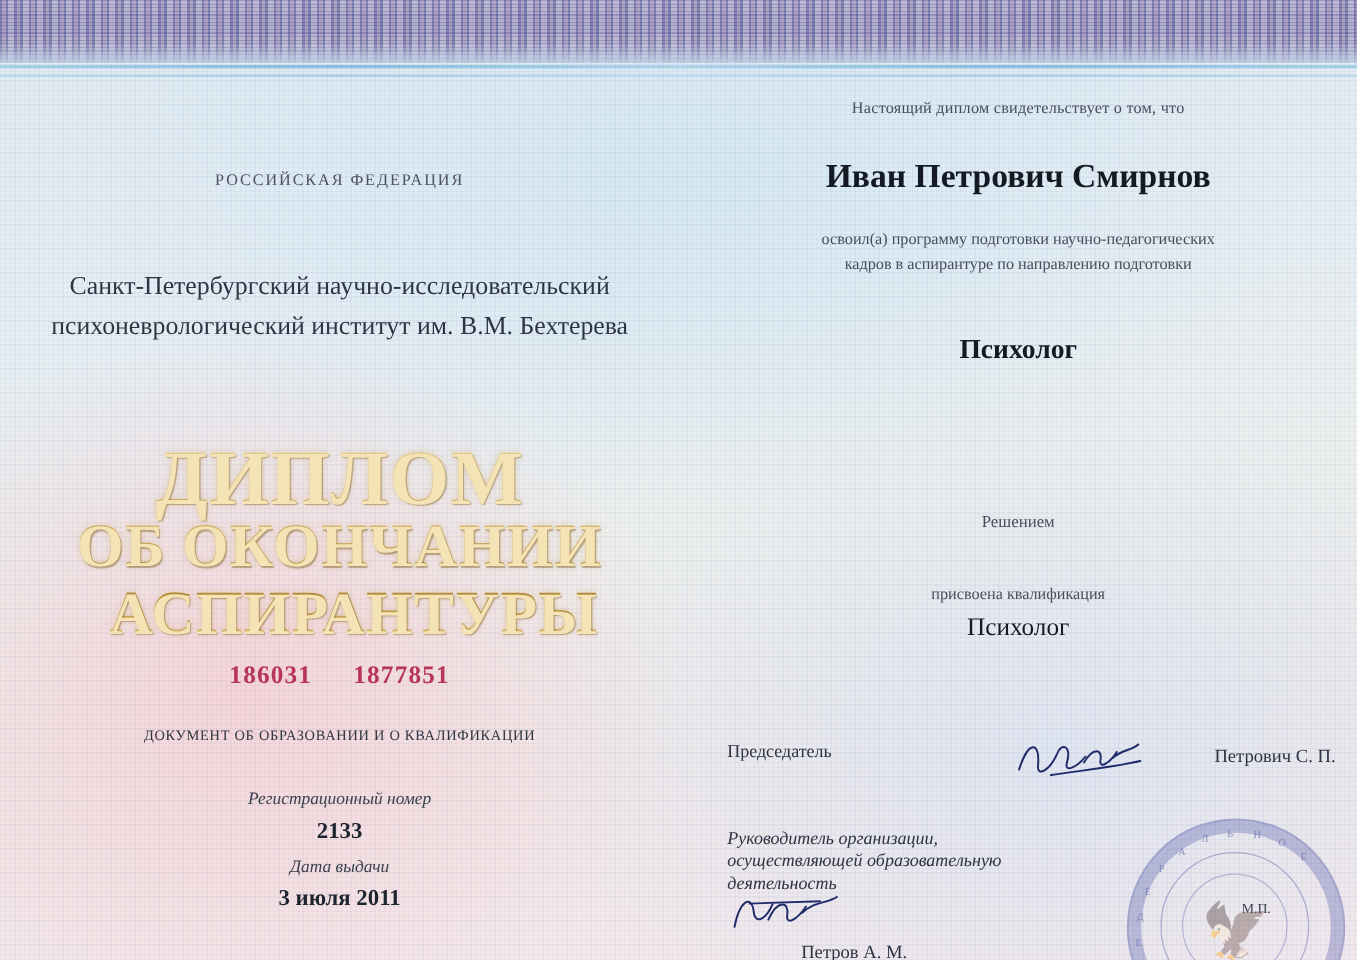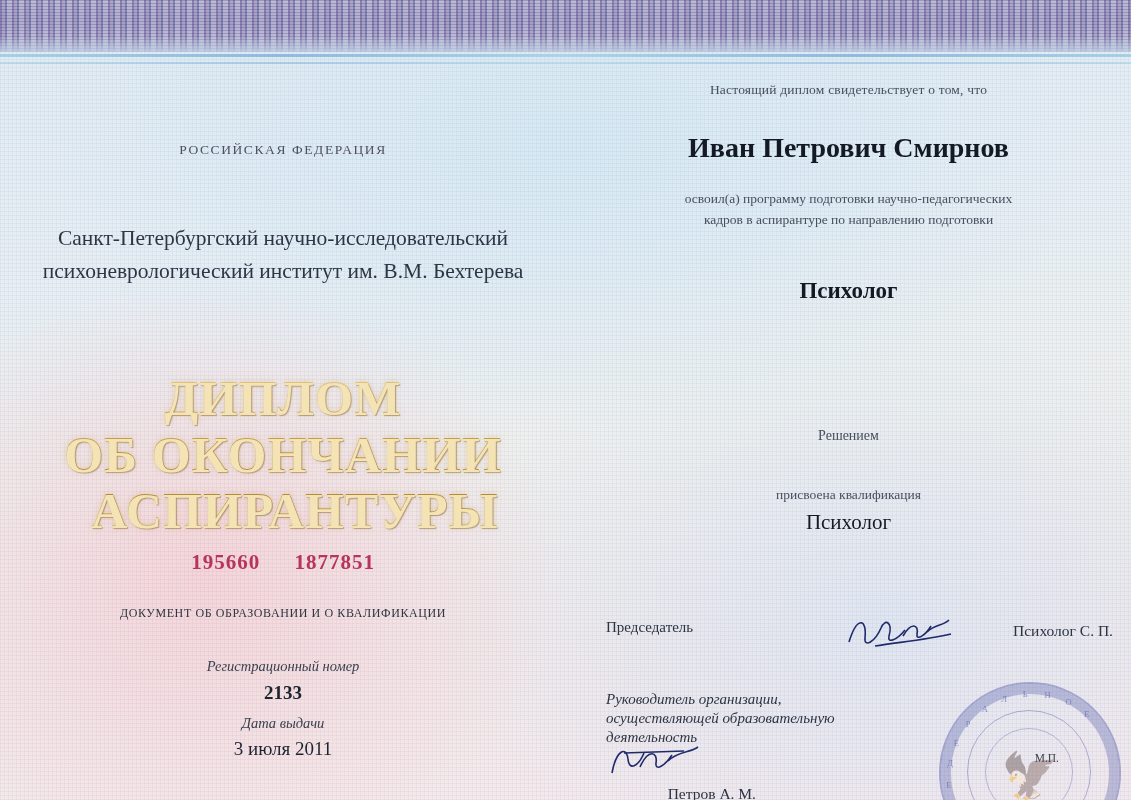--- a/index.html
+++ b/index.html
@@ -112,21 +112,21 @@
       0 1px 0 #f4e3b4,
       1px 2px 1px rgba(120,80,20,0.45),
       0 0 6px rgba(200,160,70,0.35);
     background: linear-gradient(180deg, #e8cf92 0%, #c39a43 45%, #a87f2e 70%, #e3c887 100%);
     -webkit-background-clip: text;
     background-clip: text;
     color: transparent;
     font-family: "Liberation Serif", serif;
   }
   .diploma-title span { display: block; white-space: nowrap; }
-  .dt1 { font-size: 49px; }
+  .dt1 { font-size: 64px; }
   .dt2 { font-size: 50px; }
   .dt3 { font-size: 50px; padding-left: 24px; }
 
   .serial {
     position: absolute;
     top: 480px;
     left: 0; right: 0;
     font-size: 21px;
     font-weight: bold;
     color: #b7345a;
@@ -165,21 +165,21 @@
     left: 0; right: 0;
     font-size: 14.5px;
     font-style: italic;
     color: #39404e;
   }
   .date-value {
     position: absolute;
     top: 668px;
     left: 0; right: 0;
     font-size: 19px;
-    font-weight: normal;
+    font-weight: bold;
     color: #1d2430;
   }
 
   
   .r-intro {
     position: absolute;
     top: 12px;
     left: 40px; right: 40px;
     font-size: 13.5px;
     color: #474e5e;
@@ -347,21 +347,21 @@
       <div>психоневрологический институт им. В.М. Бехтерева</div>
     </div>
 
     <div class="diploma-title">
       <span class="dt1">ДИПЛОМ</span>
       <span class="dt2">ОБ ОКОНЧАНИИ</span>
       <span class="dt3">АСПИРАНТУРЫ</span>
     </div>
 
     <div class="serial">
-      <span class="s1">195660</span>
+      <span class="s1">186031</span>
       <span class="s2">1877851</span>
     </div>
 
     <div class="doc-kind">ДОКУМЕНТ ОБ ОБРАЗОВАНИИ И О КВАЛИФИКАЦИИ</div>
 
     <div class="reg-label">Регистрационный номер</div>
     <div class="reg-number">2133</div>
 
     <div class="date-label">Дата выдачи</div>
     <div class="date-value">3 июля 2011</div>
@@ -389,21 +389,21 @@
     <div class="sign-row r1">
       <div class="sign-title">Председатель</div>
       <div class="sign-scribble">
         <svg class="sign-svg" width="110" height="40" viewBox="0 0 110 40">
           <path d="M4 30 C 12 4, 22 6, 20 26 C 19 36, 30 30, 36 16 C 40 6, 48 10, 44 24 C 42 32, 52 28, 60 18"></path>
           <path d="M58 24 C 66 10, 74 12, 72 22 C 71 29, 80 24, 86 14"></path>
           <path d="M82 20 C 90 12, 98 14, 104 8"></path>
           <path d="M30 34 C 55 30, 80 28, 106 22"></path>
         </svg>
       </div>
-      <div class="sign-person">Психолог С. П.</div>
+      <div class="sign-person">Петрович С. П.</div>
     </div>
 
     <div class="sign-row r2">
       <div class="sign-title italic">
         <div>Руководитель организации,</div>
         <div>осуществляющей образовательную</div>
         <div>деятельность</div>
       </div>
       <div class="sign-scribble">
         <svg class="sign-svg" width="110" height="40" viewBox="0 0 110 40">

